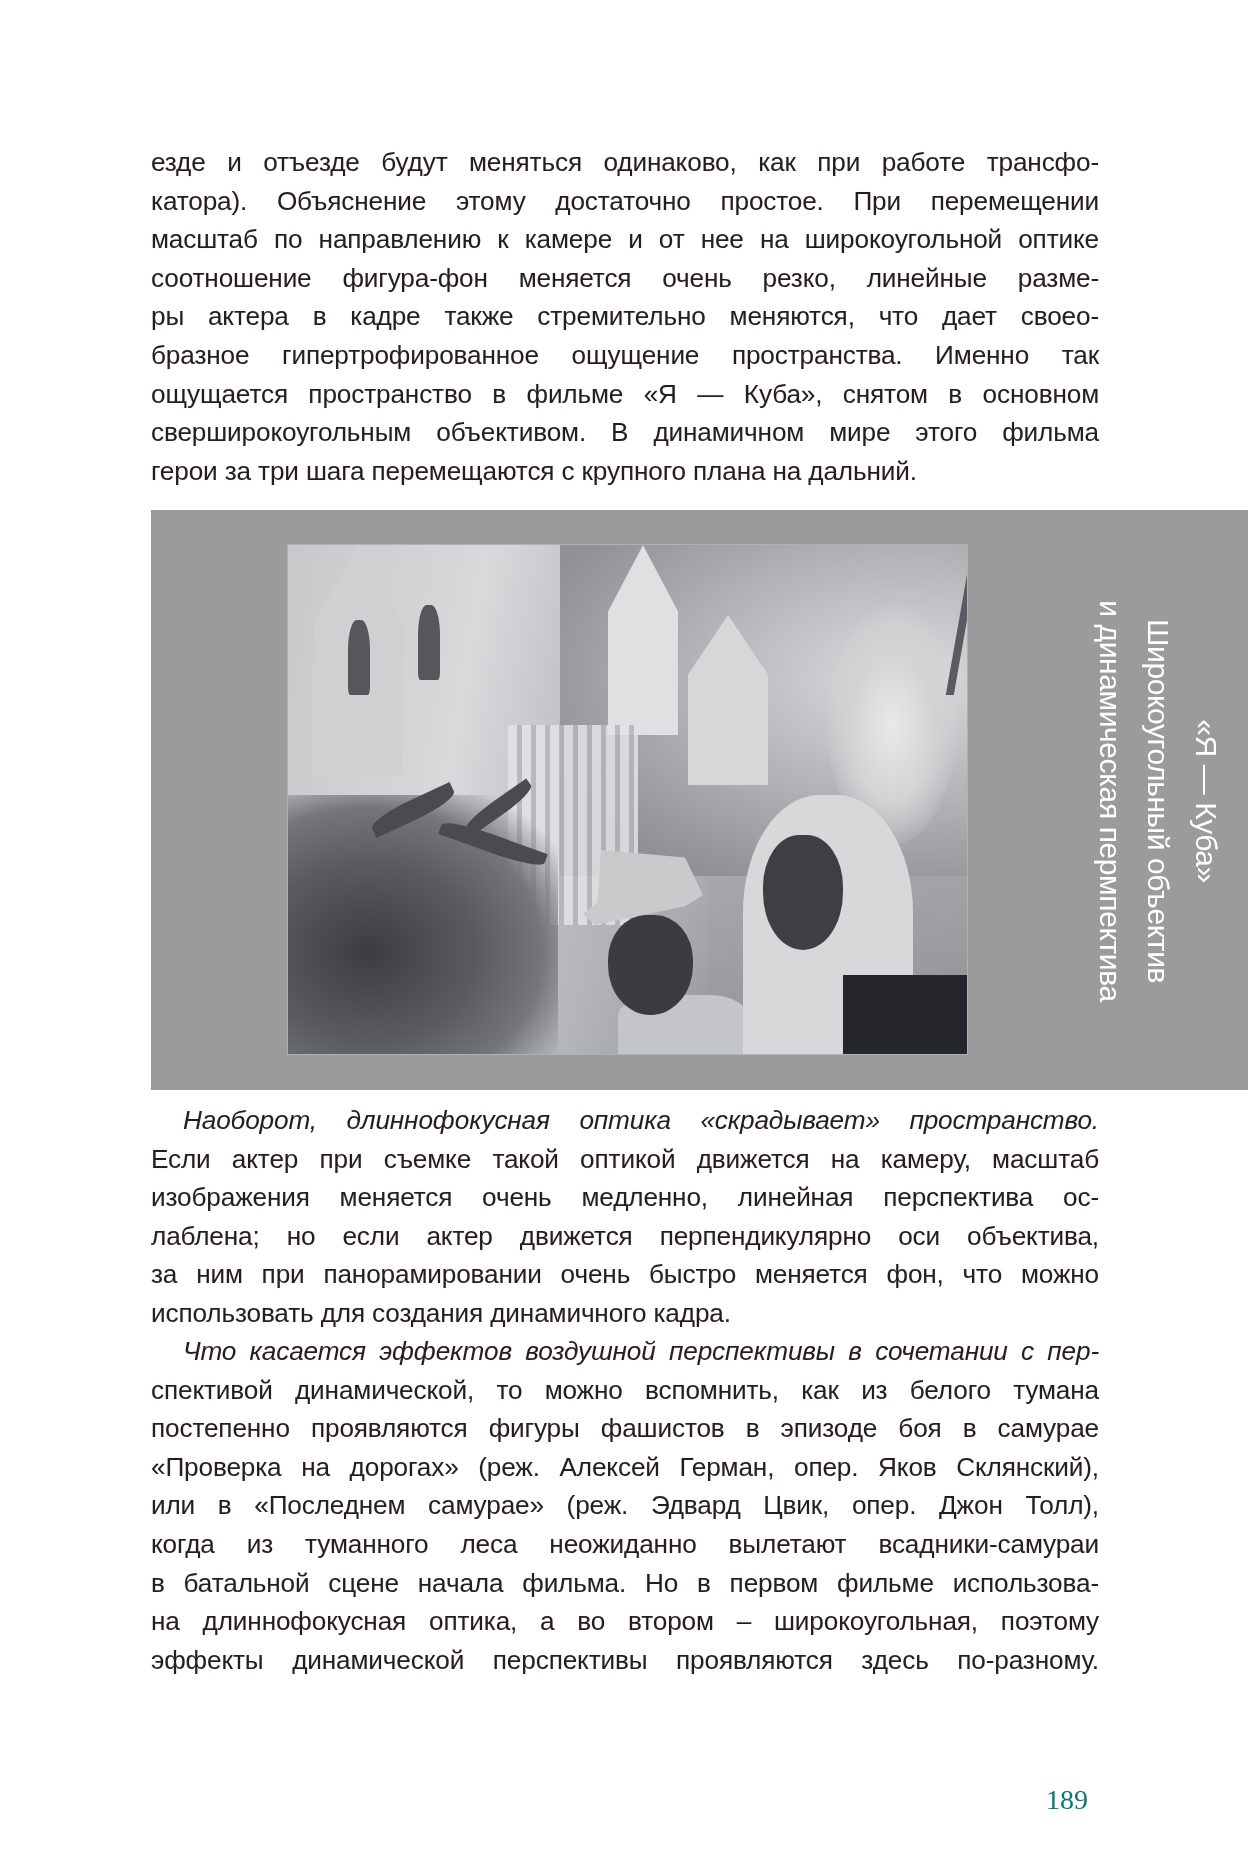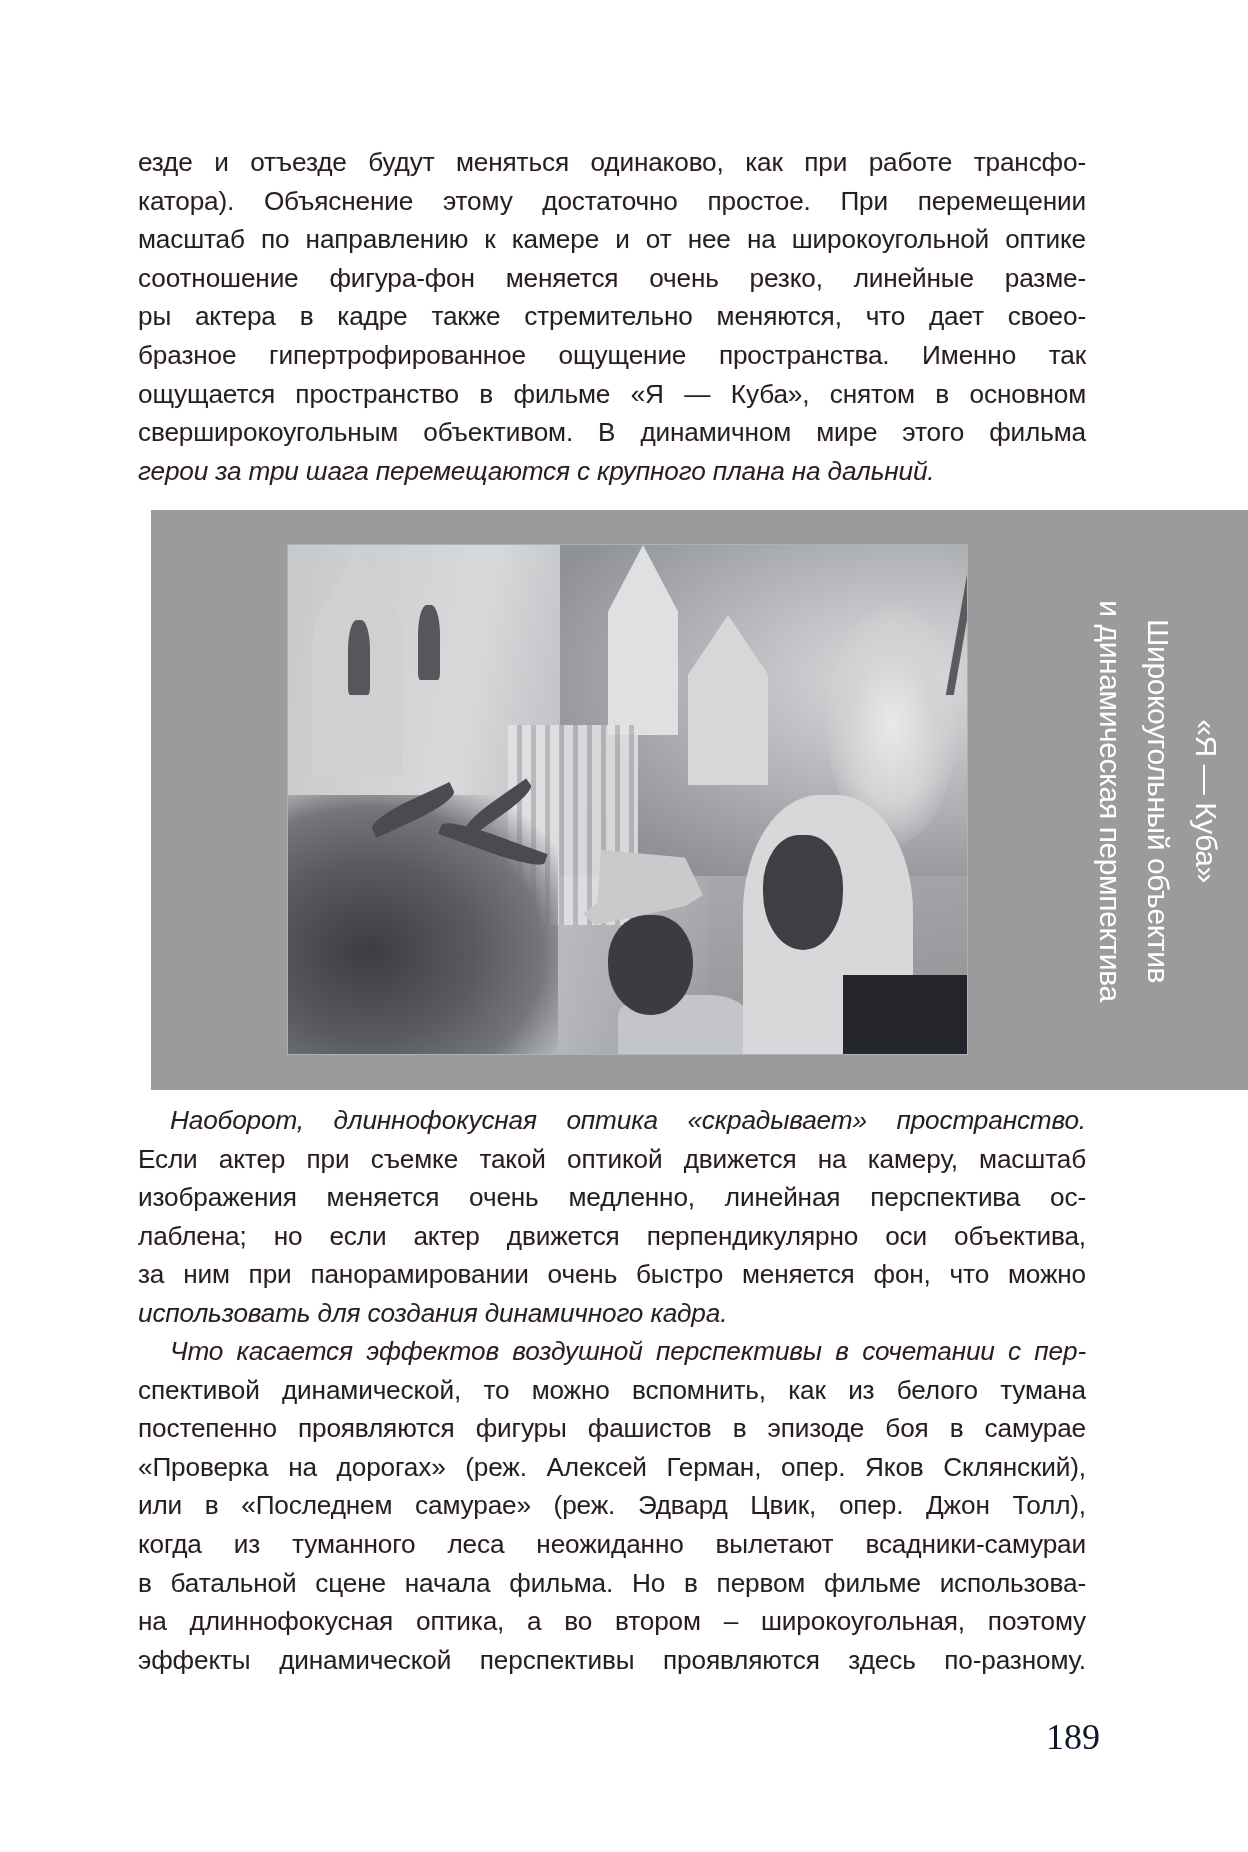--- a/index.html
+++ b/index.html
@@ -6,31 +6,31 @@
     body {
       width: 1248px; height: 1852px;
       background: #ffffff;
       position: relative;
       overflow: hidden;
       font-family: "Liberation Sans", sans-serif;
       color: #231f20;
     }
     .text-block {
       position: absolute;
-      left: 138px;
+      left: 151px;
       width: 948px;
       font-size: 26.2px;
       line-height: 38.6px;
       text-align: justify;
       text-align-last: justify;
       letter-spacing: -0.15px;
       text-shadow: 0 0 1.5px rgba(235,170,170,0.35);
     }
     .text-block .line { display: block; height: 38.6px; white-space: nowrap; text-align: justify; text-align-last: justify; }
-    .text-block .line.last { text-align-last: left; font-style: italic; }
+    .text-block .line.last { text-align-last: left; }
     .text-block .line.indent { padding-left: 32px; font-style: italic; }
     #top-para { top: 143px; }
     #para-2 { top: 1101px; }
     #para-3 { top: 1332px; }
 
     .figure-band {
       position: absolute;
       left: 151px; top: 510px;
       width: 1097px; height: 580px;
       background: #9b9b9b;
@@ -128,24 +128,24 @@
       color: #ffffff;
       font-size: 30px;
       line-height: 48px;
       text-align: center;
       letter-spacing: -0.4px;
     }
     .caption .caption-line { display: block; white-space: nowrap; }
 
     .page-number {
       position: absolute;
-      left: 1046px; top: 1716px;
+      left: 1046px; top: 1784px;
       font-family: "Liberation Serif", serif;
-      font-size: 36px;
-      color: #0f172a;
+      font-size: 28px;
+      color: #0f766e;
     }
   </style>
 </head>
 <body>
 
 <div class="text-block" id="top-para">
   <span class="line">езде и отъезде будут меняться одинаково, как при работе трансфо-</span>
   <span class="line">катора). Объяснение этому достаточно простое. При перемещении</span>
   <span class="line">масштаб по направлению к камере и от нее на широкоугольной оптике</span>
   <span class="line">соотношение фигура-фон меняется очень резко, линейные разме-</span>

